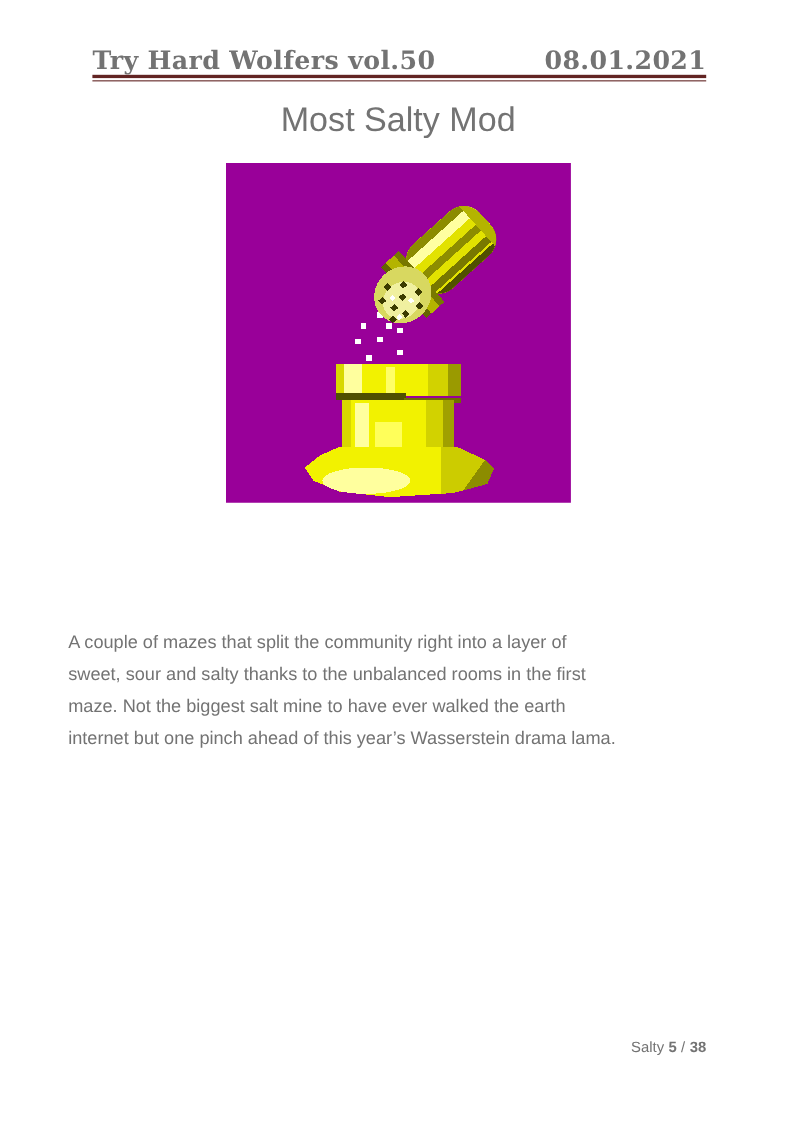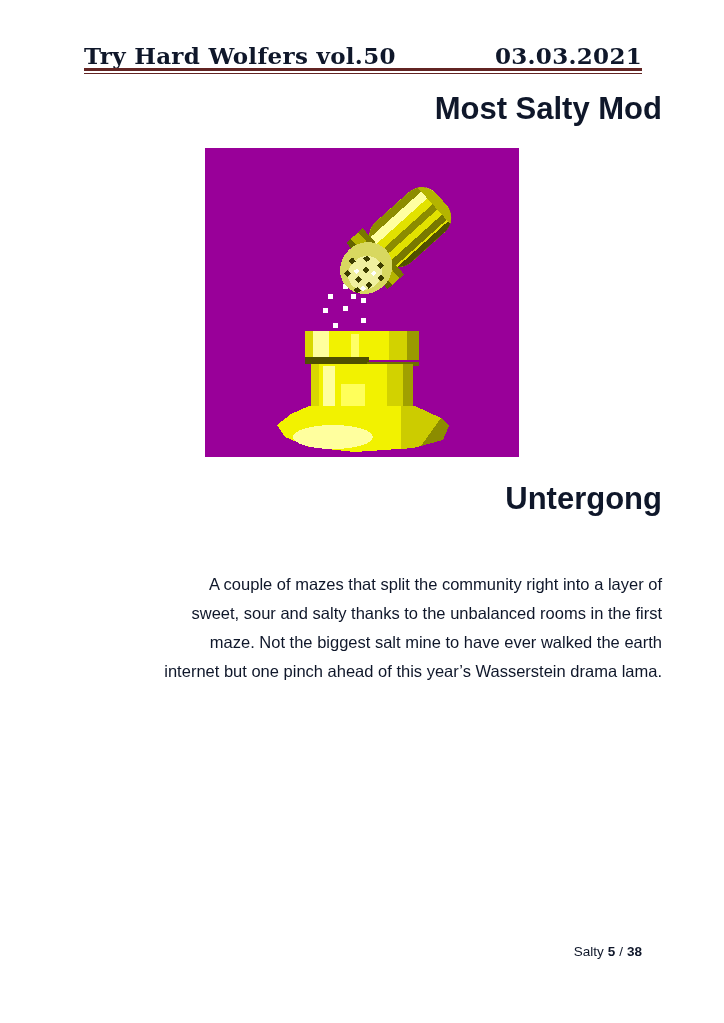--- a/index.html
+++ b/index.html
@@ -1,21 +1,21 @@
 <!DOCTYPE html>
 <html><head>
 <meta charset="utf-8">
 <style>
   html,body { margin:0; padding:0; background:#ffffff; }
   .page {
     position:relative;
     width:724px; height:1023px;
     background:#ffffff;
     font-family:"Liberation Sans", sans-serif;
-    color:#0f172a;
+    color:#737373;
     overflow:hidden;
   }
 
   
   .header-title {
     position:absolute; left:84px; top:42px;
     font-family:"DejaVu Serif", serif;
     font-weight:bold; font-size:23px; letter-spacing:0.3px;
     white-space:nowrap;
   }
@@ -28,57 +28,57 @@
   .header-rule {
     position:absolute; left:84px; right:82px; top:68px;
     height:2px; background:#ffffff;
     border-top:3px solid #622423;
     border-bottom:1px solid #622423;
   }
 
   
   .award-title, .winner-title {
     position:absolute; left:62px; width:600px;
-    text-align:right; font-weight:bold; font-size:31px;
+    text-align:center; font-weight:normal; font-size:31px;
     line-height:36px; white-space:nowrap;
   }
   .award-title { top:91px; }
   .winner-title { top:481px; }
 
   
   .figure {
     position:absolute; left:205px; top:148px;
     width:314px; height:309px; margin:0;
     line-height:0;
   }
 
   
   .description {
     position:absolute; left:62px; width:600px; top:570px;
-    text-align:right;
+    text-align:left;
     font-size:16.5px; line-height:29px;
     white-space:pre-line;
   }
 
   
   .page-footer {
     position:absolute; right:82px; top:944px;
     font-size:13.5px; white-space:nowrap;
   }
   .page-footer .sep { margin:0 4px; }
   .page-footer .lbl { margin-right:4px; }
   .page-footer .num { font-weight:bold; }
 </style>
 </head>
 <body>
 
 <div class="page">
 
   <div class="header-title">Try Hard Wolfers vol.50</div>
-  <div class="header-date">03.03.2021</div>
+  <div class="header-date">08.01.2021</div>
   <div class="header-rule"></div>
 
   <div class="award-title">Most Salty Mod</div>
 
   <figure class="figure">
     <svg width="314" height="309" viewBox="0 0 314 309" shape-rendering="crispEdges">
 
       <rect x="0" y="0" width="314" height="309" fill="#990099"></rect>
 
       <g>
@@ -157,21 +157,20 @@
           <g fill="#FFFFFF">
             <rect x="-13" y="-5" width="4" height="4"></rect>
             <rect x="-2" y="8" width="4" height="4"></rect>
             <rect x="-20" y="12" width="4" height="4"></rect>
           </g>
         </g>
       </g>
     </svg>
   </figure>
 
-  <div class="winner-title">Untergong</div>
 
   <div class="description">A couple of mazes that split the community right into a layer of
 sweet, sour and salty thanks to the unbalanced rooms in the first
 maze. Not the biggest salt mine to have ever walked the earth
 internet but one pinch ahead of this year’s Wasserstein drama lama.</div>
 
   <div class="page-footer">
     <span class="lbl">Salty</span><span class="num">5</span><span class="sep">/</span><span class="num">38</span>
   </div>
 

